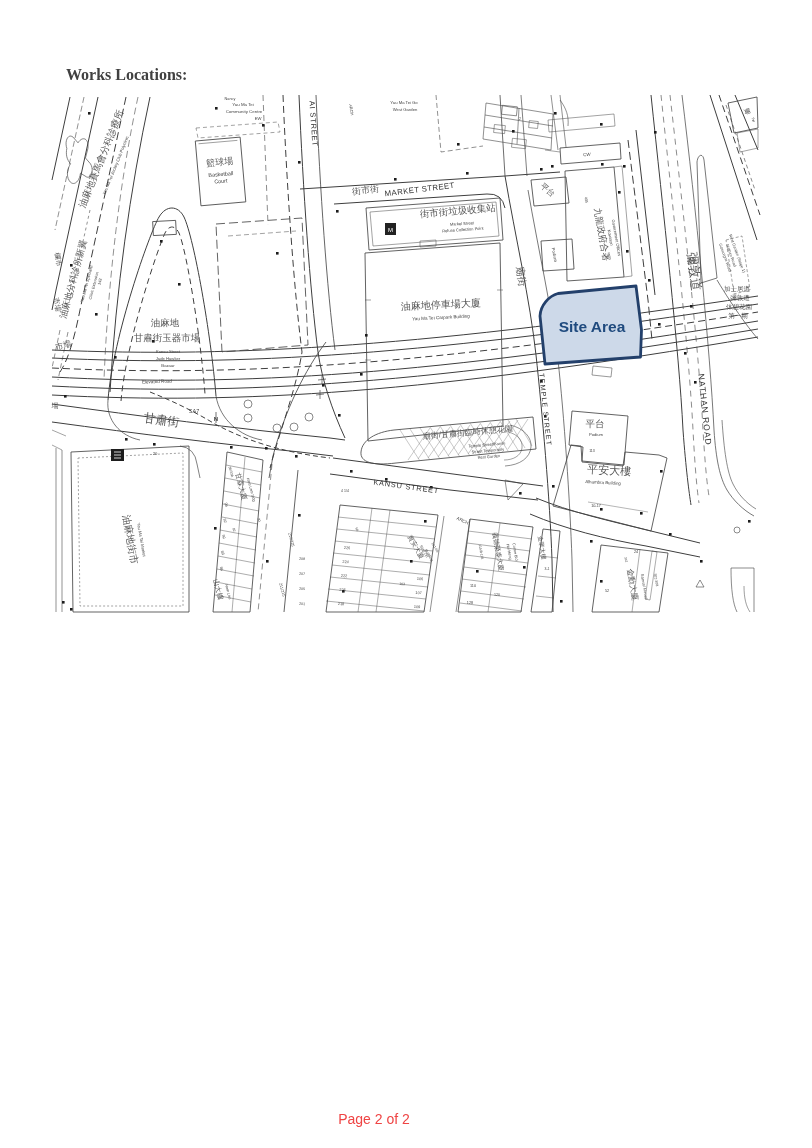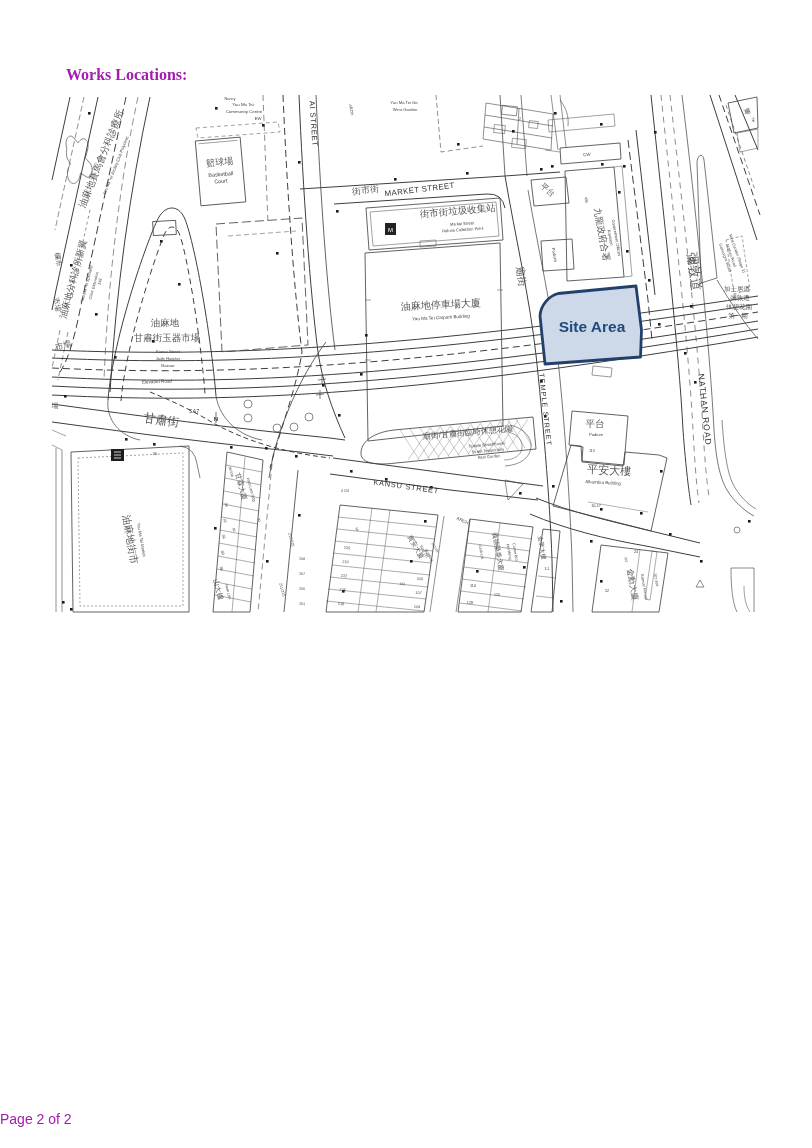--- a/index.html
+++ b/index.html
@@ -1,20 +1,20 @@
 <!DOCTYPE html>
 <html><head>
 <meta charset="utf-8">
 <style>
 html,body{margin:0;padding:0;background:#fff;}
 #page{position:relative;width:812px;height:1148px;background:#fff;overflow:hidden;}
 #heading{position:absolute;left:66px;top:66px;font-family:"Liberation Serif",serif;
-  font-weight:bold;font-size:16px;color:#a21caf;}
-#footer{position:absolute;left:0;top:1111px;width:748px;text-align:left;
-  font-family:"Liberation Sans",sans-serif;font-size:14px;color:#a21caf;}
+  font-weight:bold;font-size:16px;color:#404040;}
+#footer{position:absolute;left:0;top:1111px;width:748px;text-align:center;
+  font-family:"Liberation Sans",sans-serif;font-size:14px;color:#ef4444;}
 text{font-family:"Liberation Sans",sans-serif;}
 </style>
 </head>
 <body>
 <div id="page">
 
 <div id="heading">Works Locations:</div>
 
 <svg id="map" width="812" height="1148" viewBox="0 0 812 1148" xmlns="http://www.w3.org/2000/svg" style="position:absolute;left:0;top:0;filter:blur(0.22px)">
 

